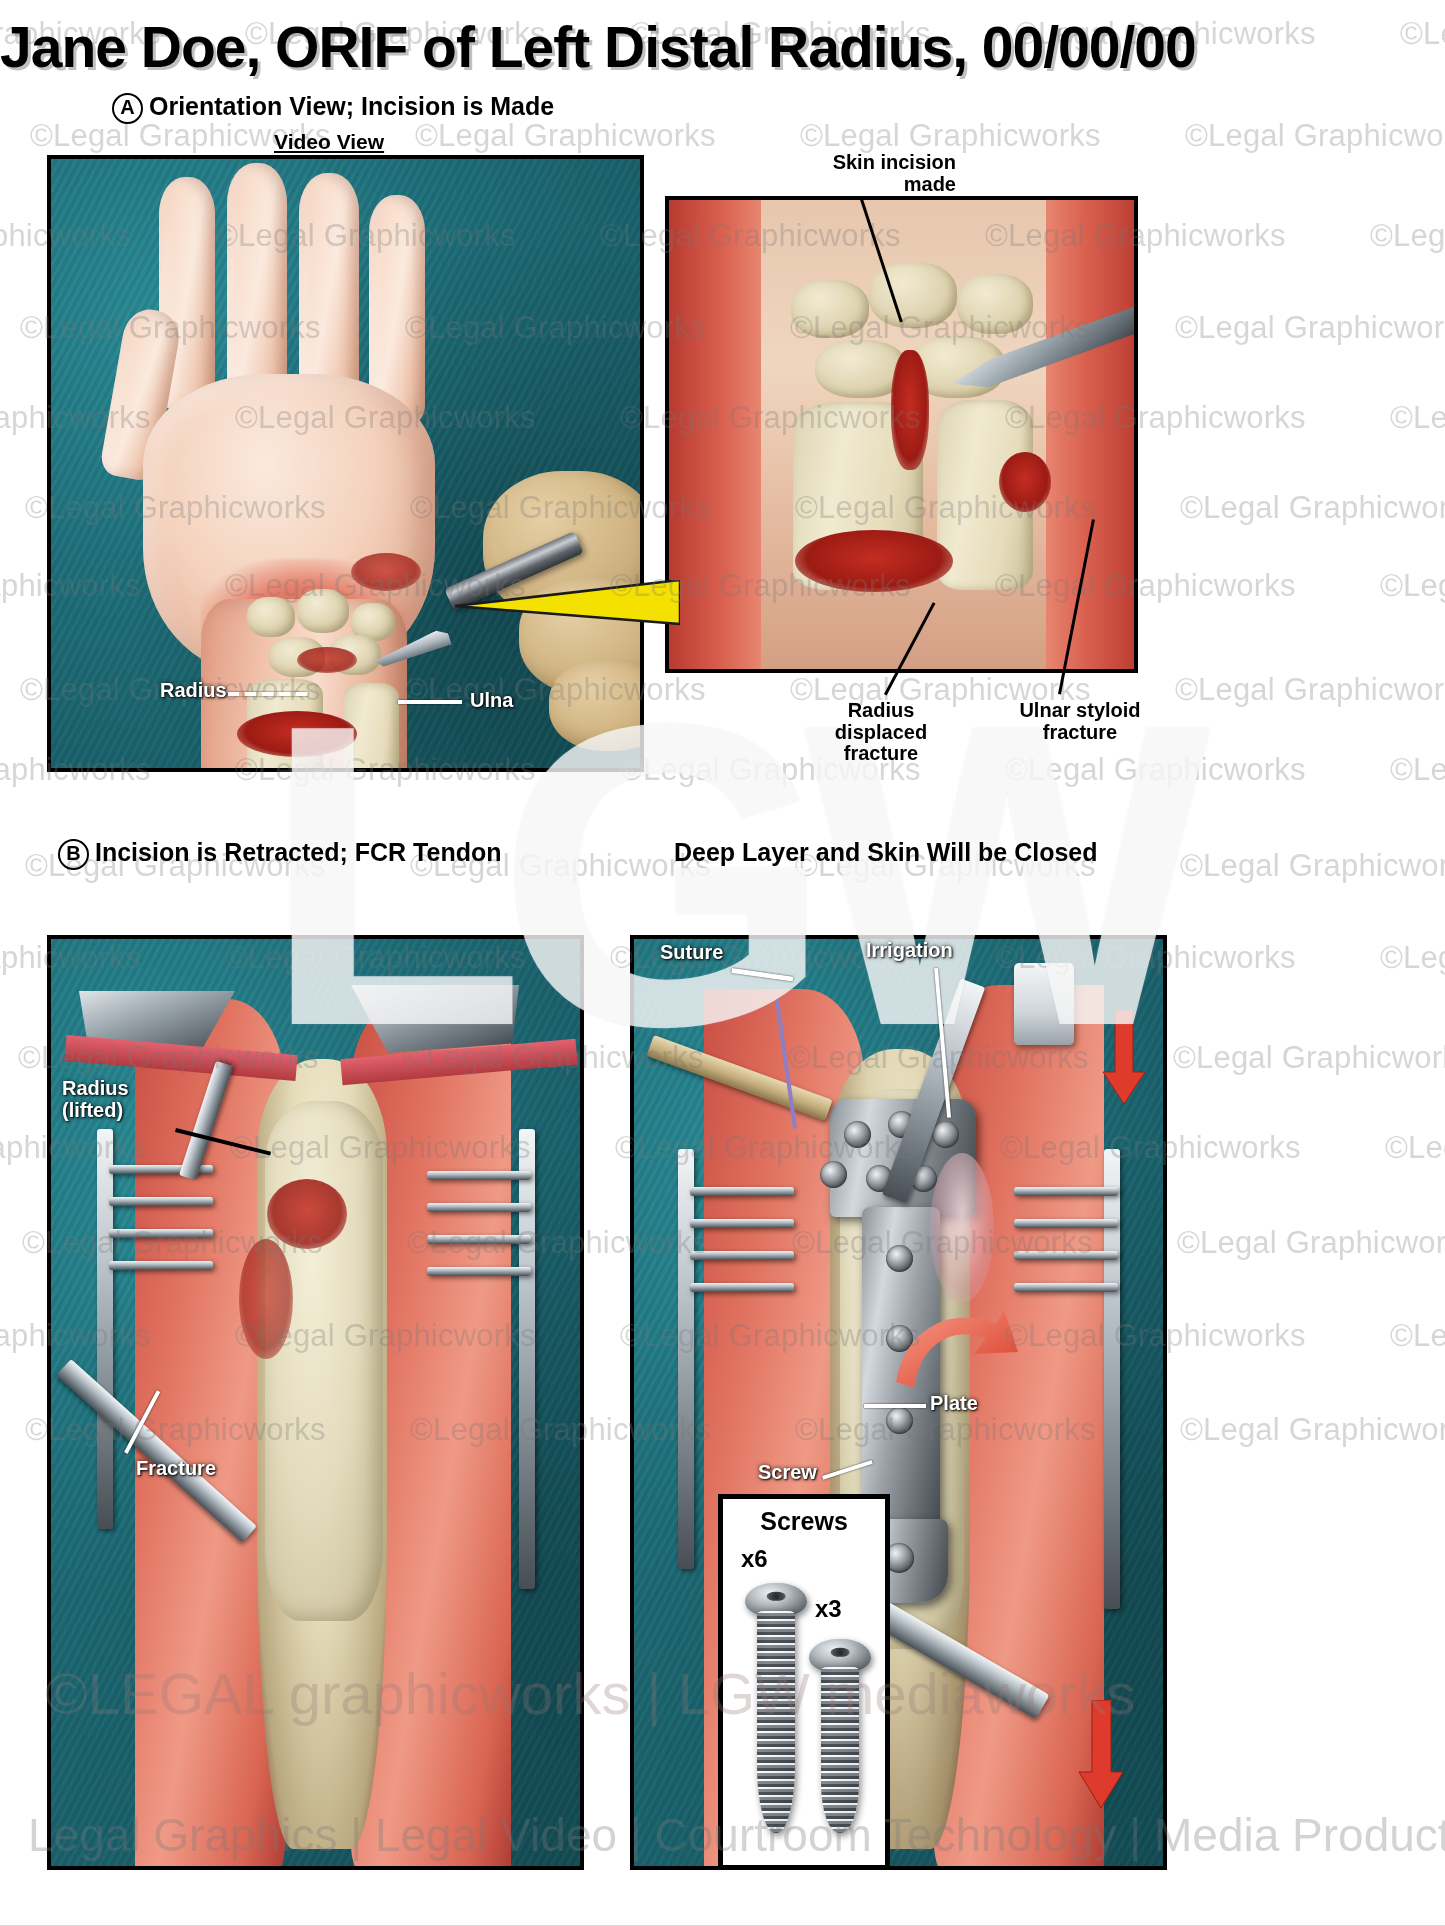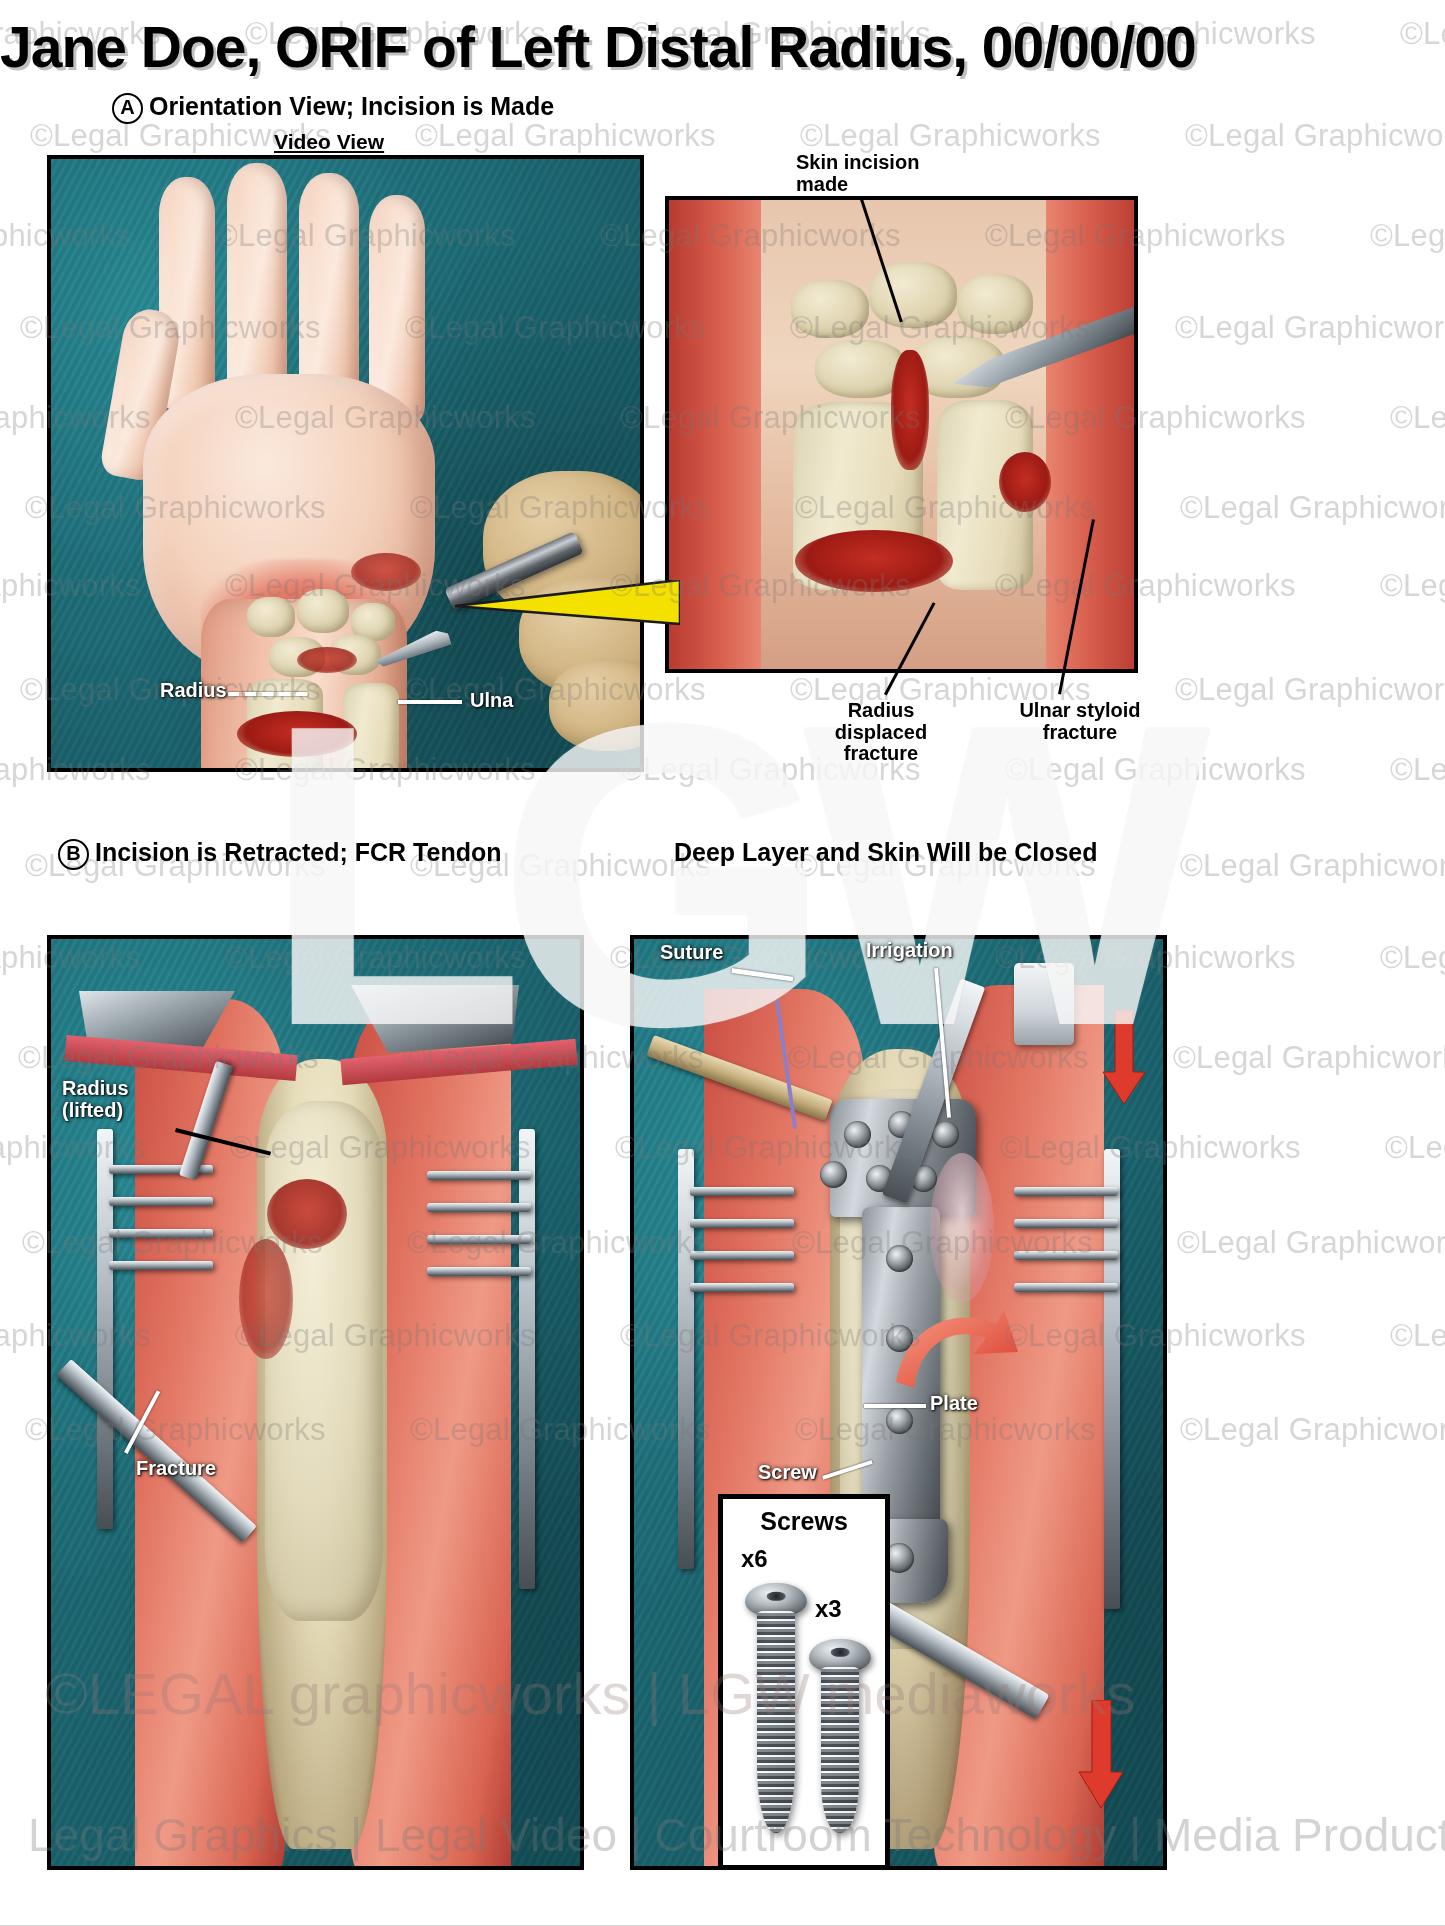--- a/index.html
+++ b/index.html
@@ -408,21 +408,21 @@
   <div class="blood" style="left:222px; top:150px; width:38px; height:120px; border-radius:44%;"></div>
 
   <div class="blood" style="left:126px; top:330px; width:158px; height:62px;"></div>
 
   <div class="blood" style="left:330px; top:252px; width:52px; height:60px;"></div>
 
   <div class="retractor-blade" style="left:278px; top:138px; width:206px; height:26px; transform:rotate(-20deg); clip-path:polygon(0 40%, 22% 0, 100% 0, 100% 100%, 16% 100%);"></div>
 
 </div>
 
-<div class="lbl" style="left:796px; top:152px; width:160px; text-align:left;">
+<div class="lbl" style="left:796px; top:152px; width:160px; text-align:right;">
   <div>Skin incision</div>
   <div>made</div>
 </div>
 <div class="leader" style="left:862px; top:196px; width:132px; height:3px; transform:rotate(72deg);"></div>
 
 <div class="lbl" style="left:806px; top:700px; width:150px; text-align:center;">
   <div>Radius</div>
   <div>displaced</div>
   <div>fracture</div>
 </div>

